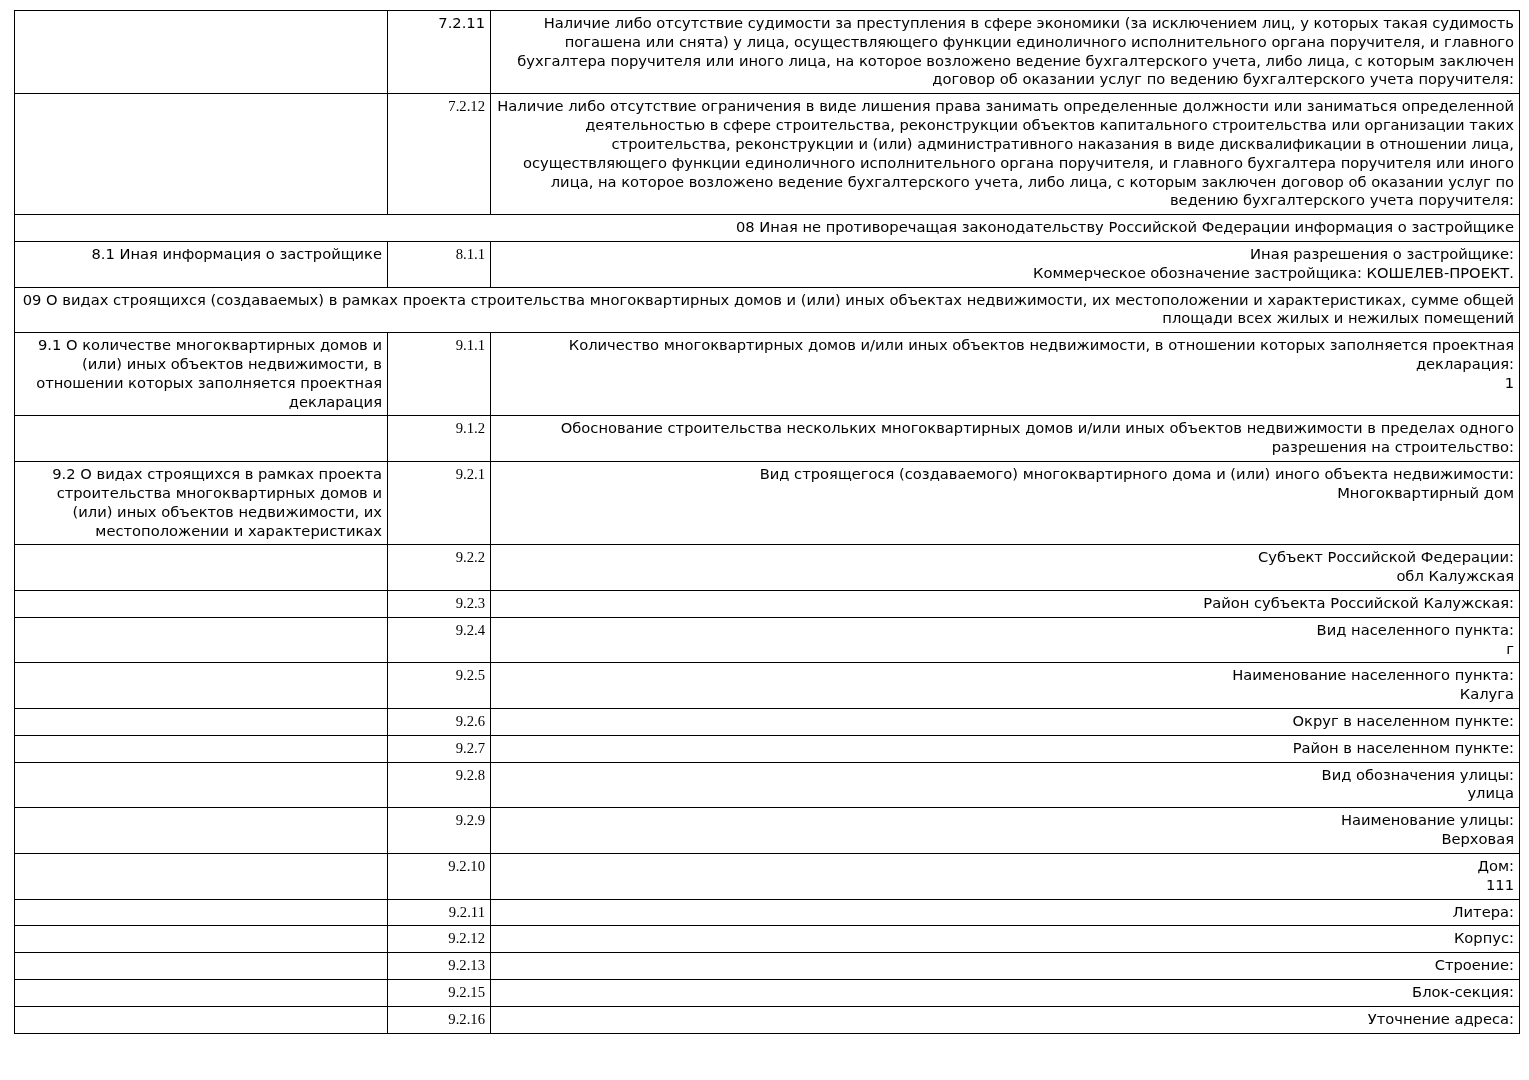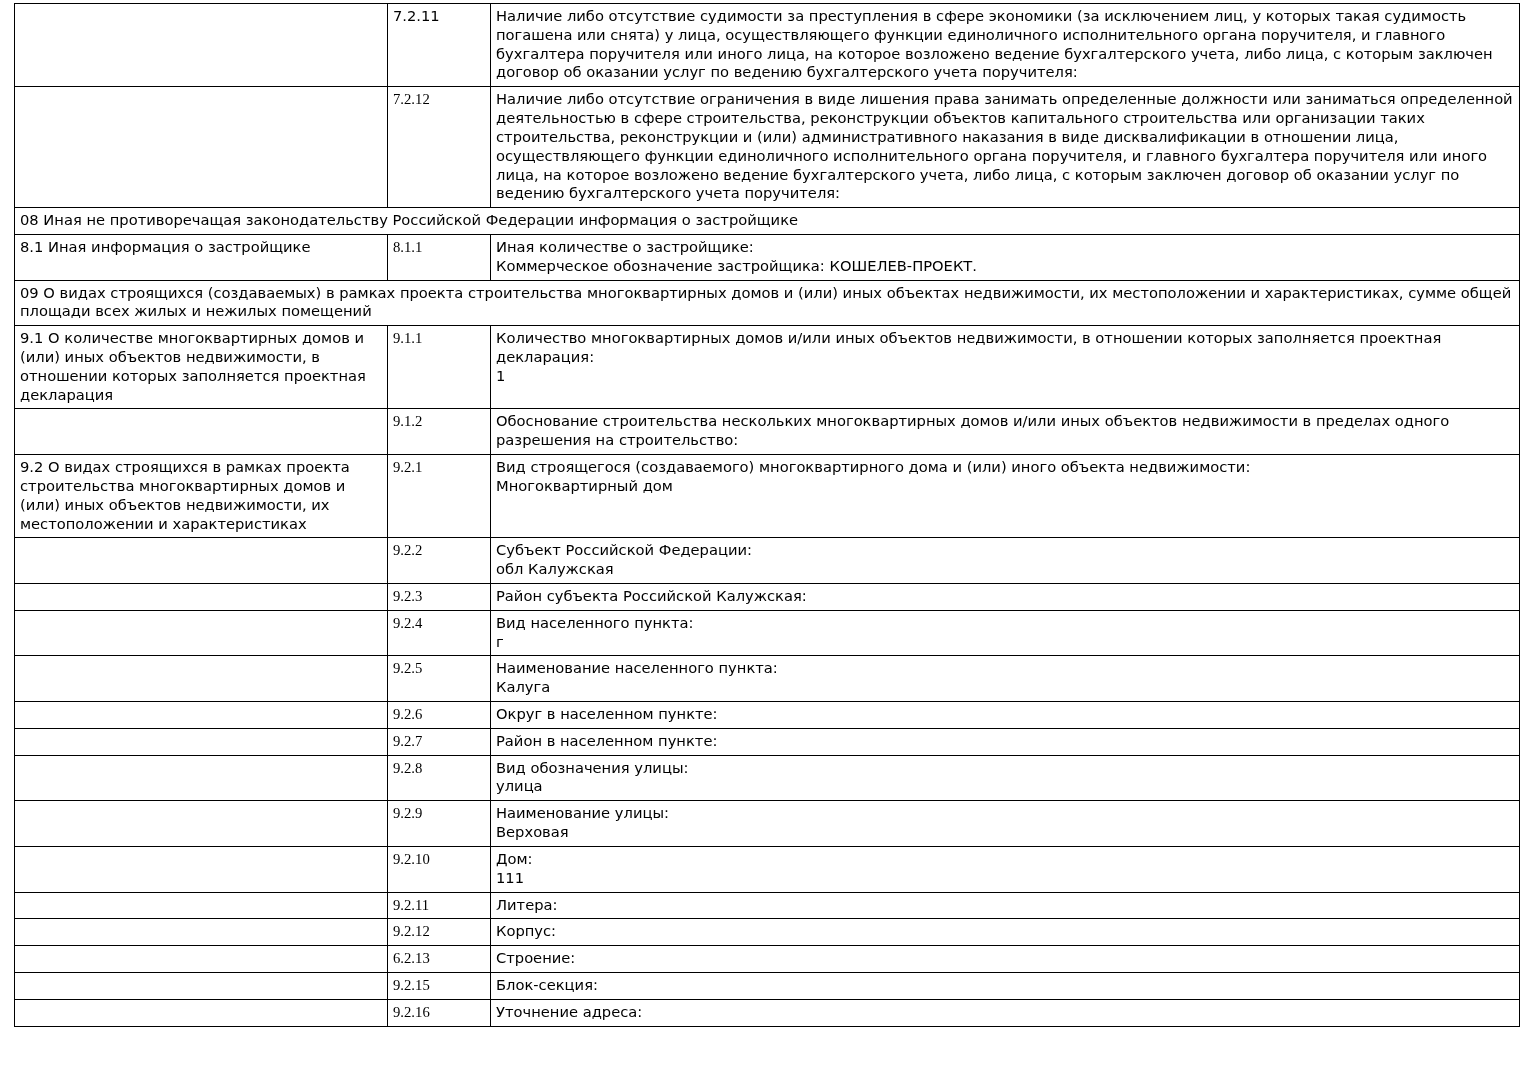--- a/index.html
+++ b/index.html
@@ -8,21 +8,22 @@
     background: #ffffff;
   }
   body {
     width: 1529px;
     font-family: "DejaVu Sans", "Liberation Sans", sans-serif;
     color: #000000;
   }
   .page {
     width: 1336px;
     box-sizing: border-box;
-    padding: 3px 10px 6px 14px;
+    padding: 10px 10px 6px 14px;
+    text-align: right;
   }
   table.decl {
     border-collapse: collapse;
     width: 1505px;
     table-layout: fixed;
   }
   table.decl td {
     border: 1px solid #000000;
     vertical-align: top;
     padding: 3px 5px 4px 5px;
@@ -67,21 +68,21 @@
       </tr>
 
       <tr>
         <td class="sect" colspan="3">08 Иная не противоречащая законодательству Российской Федерации информация о застройщике</td>
       </tr>
 
       <tr>
         <td class="left">8.1 Иная информация о застройщике</td>
         <td class="code mid">8.1.1</td>
         <td class="content">
-          <div>Иная количестве о застройщике:</div>
+          <div>Иная разрешения о застройщике:</div>
           <div class="val">Коммерческое обозначение застройщика: КОШЕЛЕВ-ПРОЕКТ.</div>
         </td>
       </tr>
 
       <tr>
         <td class="sect" colspan="3">09 О видах строящихся (создаваемых) в рамках проекта строительства многоквартирных домов и (или) иных объектах недвижимости, их местоположении и характеристиках, сумме общей площади всех жилых и нежилых помещений</td>
       </tr>
 
       <tr>
         <td class="left">9.1 О количестве многоквартирных домов и (или) иных объектов недвижимости, в отношении которых заполняется проектная декларация</td>
@@ -198,21 +199,21 @@
       <tr>
         <td class="left"></td>
         <td class="code mid">9.2.12</td>
         <td class="content">
           <div>Корпус:</div>
         </td>
       </tr>
 
       <tr>
         <td class="left"></td>
-        <td class="code mid">6.2.13</td>
+        <td class="code mid">9.2.13</td>
         <td class="content">
           <div>Строение:</div>
         </td>
       </tr>
 
 
       <tr>
         <td class="left"></td>
         <td class="code mid">9.2.15</td>
         <td class="content">

